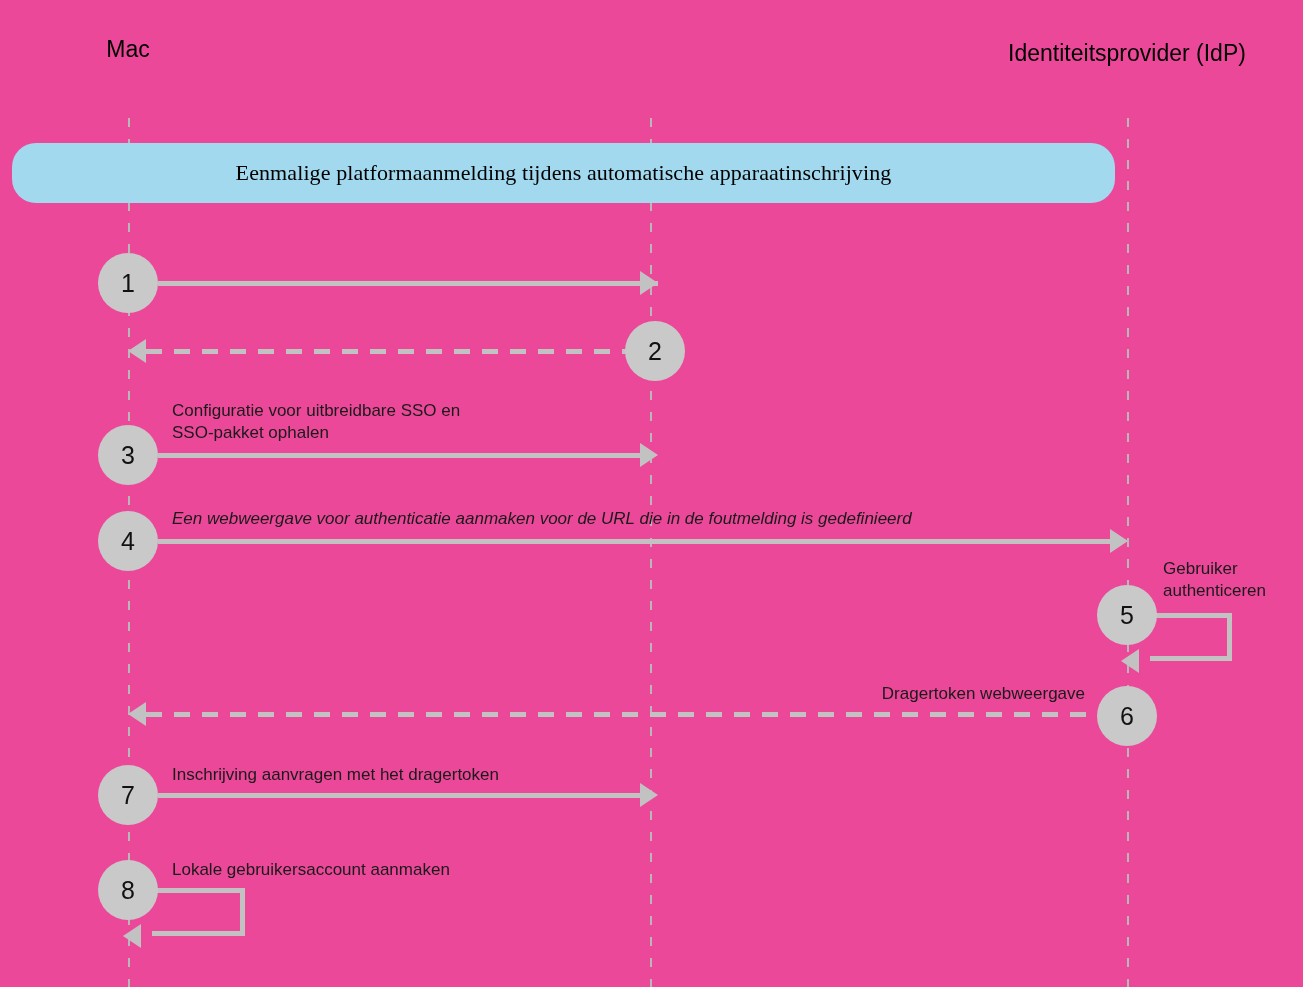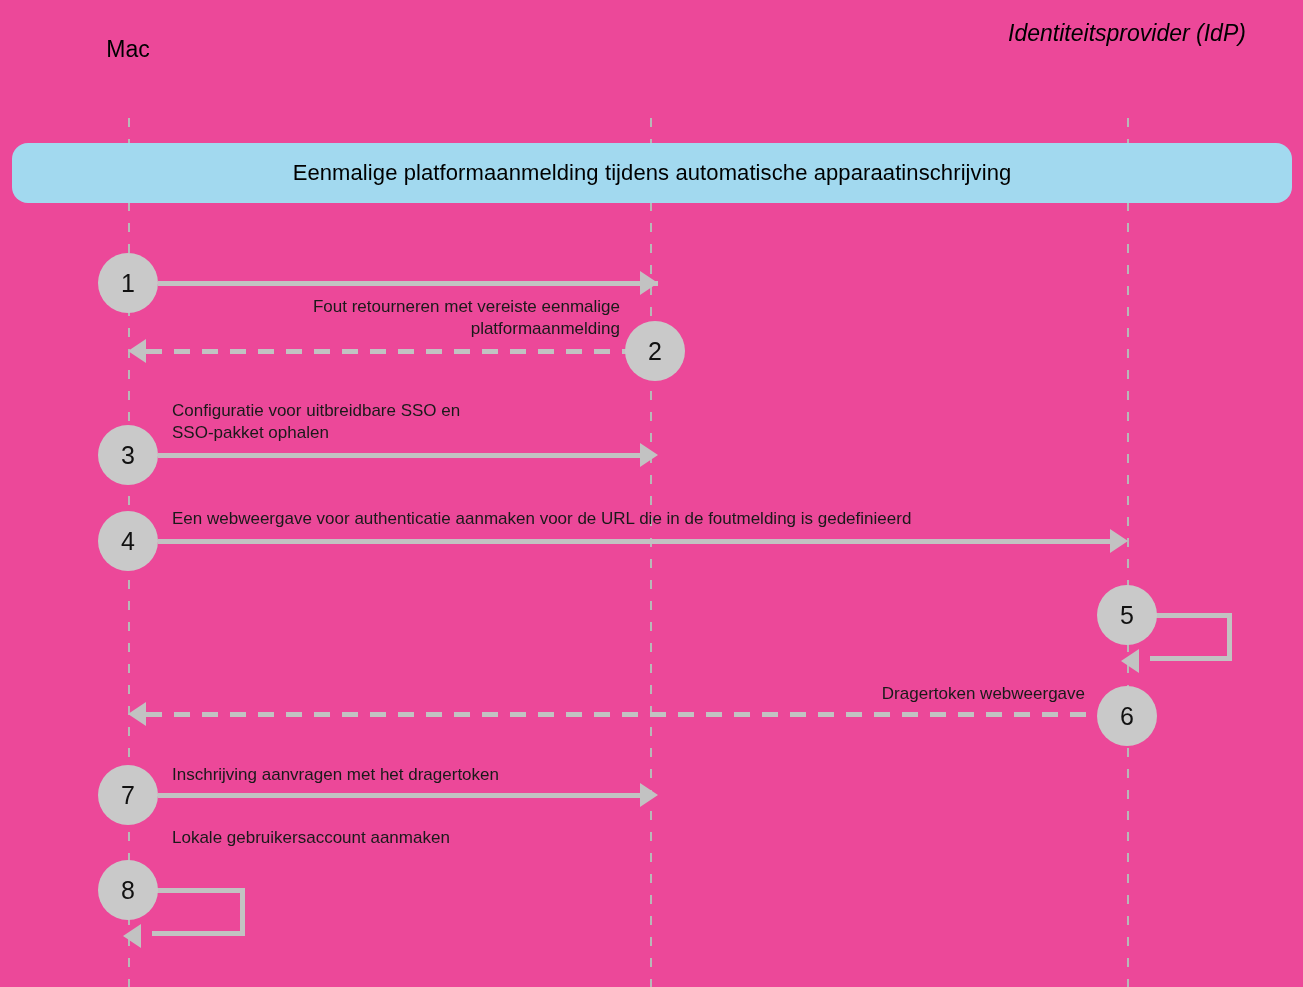--- a/index.html
+++ b/index.html
@@ -23,44 +23,45 @@
   .col-header {
     position: absolute;
     text-align: center;
     font-size: 23px;
     line-height: 30px;
     color: #000000;
     white-space: pre-line;
   }
   #hdr-mac      { left: 28px;  top: 34px;  width: 200px; }
   #hdr-mdm      { left: 530px; top: 20px;  width: 240px; }
-  #hdr-idp      { left: 957px; top: 18px;  width: 340px; font-style: italic; }
+  #hdr-idp      { left: 957px; top: 38px;  width: 340px; }
 
   
   .lifeline {
     position: absolute;
     top: 118px;
     width: 2px;
     height: 869px;
     background-image: linear-gradient(to bottom, #b8b8b8 0px, #b8b8b8 9px, rgba(0,0,0,0) 9px, rgba(0,0,0,0) 21px);
     background-size: 2px 21px;
   }
 
   
   #banner {
     position: absolute;
     left: 12px;
     top: 143px;
-    width: 1280px;
+    width: 1103px;
     height: 60px;
     background: #a2d9ef;
-    border-radius: 16px;
+    border-radius: 24px;
     display: flex;
     align-items: center;
     justify-content: center;
+    font-family: Liberation Serif, serif;
   }
   #banner-text {
     font-size: 22px;
     color: #000000;
     letter-spacing: 0.1px;
   }
 
   
   .step-circle {
     position: absolute;
@@ -128,49 +129,49 @@
   <div class="lifeline" style="left:1127px;"></div>
 
   <div id="banner">
     <span id="banner-text">Eenmalige platformaanmelding tijdens automatische apparaatinschrijving</span>
   </div>
 
   <div class="arrow-line" style="left:158px; top:281px; width:500px;"></div>
   <div class="arrow-head right" style="left:640px; top:271px;"></div>
   <div class="step-circle" style="left:98px; top:253px;">1</div>
 
-  <div class="msg-label right-align" style="left:180px; top:296px; width:440px;">Fout retourneren met vereiste eenmalige
-platformaanmelding</div>
   <div class="arrow-line dashed" style="left:146px; top:349px; width:484px;"></div>
   <div class="arrow-head left" style="left:128px; top:339px;"></div>
   <div class="step-circle" style="left:625px; top:321px;">2</div>
 
   <div class="msg-label" style="left:172px; top:400px; width:470px;">Configuratie voor uitbreidbare SSO en
 SSO-pakket ophalen</div>
   <div class="arrow-line" style="left:158px; top:453px; width:482px;"></div>
   <div class="arrow-head right" style="left:640px; top:443px;"></div>
   <div class="step-circle" style="left:98px; top:425px;">3</div>
 
-  <div class="msg-label" style="left:172px; top:508px; width:970px;">Een webweergave voor authenticatie aanmaken voor de URL die in de foutmelding is gedefinieerd</div>
+  <div class="msg-label" style="left:172px; top:508px; width:970px;font-style:italic;">Een webweergave voor authenticatie aanmaken voor de URL die in de foutmelding is gedefinieerd</div>
   <div class="arrow-line" style="left:158px; top:539px; width:952px;"></div>
   <div class="arrow-head right" style="left:1110px; top:529px;"></div>
   <div class="step-circle" style="left:98px; top:511px;">4</div>
 
+  <div class="msg-label" style="left:1163px; top:558px; width:140px;">Gebruiker
+authenticeren</div>
   <div class="self-loop" style="left:1150px; top:613px; width:82px; height:48px;"></div>
   <div class="arrow-head left" style="left:1121px; top:649px;"></div>
   <div class="step-circle" style="left:1097px; top:585px;">5</div>
 
   <div class="msg-label right-align" style="left:660px; top:683px; width:425px;">Dragertoken webweergave</div>
   <div class="arrow-line dashed" style="left:146px; top:712px; width:958px;"></div>
   <div class="arrow-head left" style="left:128px; top:702px;"></div>
   <div class="step-circle" style="left:1097px; top:686px;">6</div>
 
   <div class="msg-label" style="left:172px; top:764px; width:500px;">Inschrijving aanvragen met het dragertoken</div>
   <div class="arrow-line" style="left:158px; top:793px; width:482px;"></div>
   <div class="arrow-head right" style="left:640px; top:783px;"></div>
   <div class="step-circle" style="left:98px; top:765px;">7</div>
 
-  <div class="msg-label" style="left:172px; top:827px; width:420px;">Lokale gebruikersaccount aanmaken</div>
+  <div class="msg-label" style="left:172px; top:859px; width:420px;">Lokale gebruikersaccount aanmaken</div>
   <div class="self-loop" style="left:152px; top:888px; width:93px; height:48px;"></div>
   <div class="arrow-head left" style="left:123px; top:924px;"></div>
   <div class="step-circle" style="left:98px; top:860px;">8</div>
 
 </div>
 
 </body></html>

